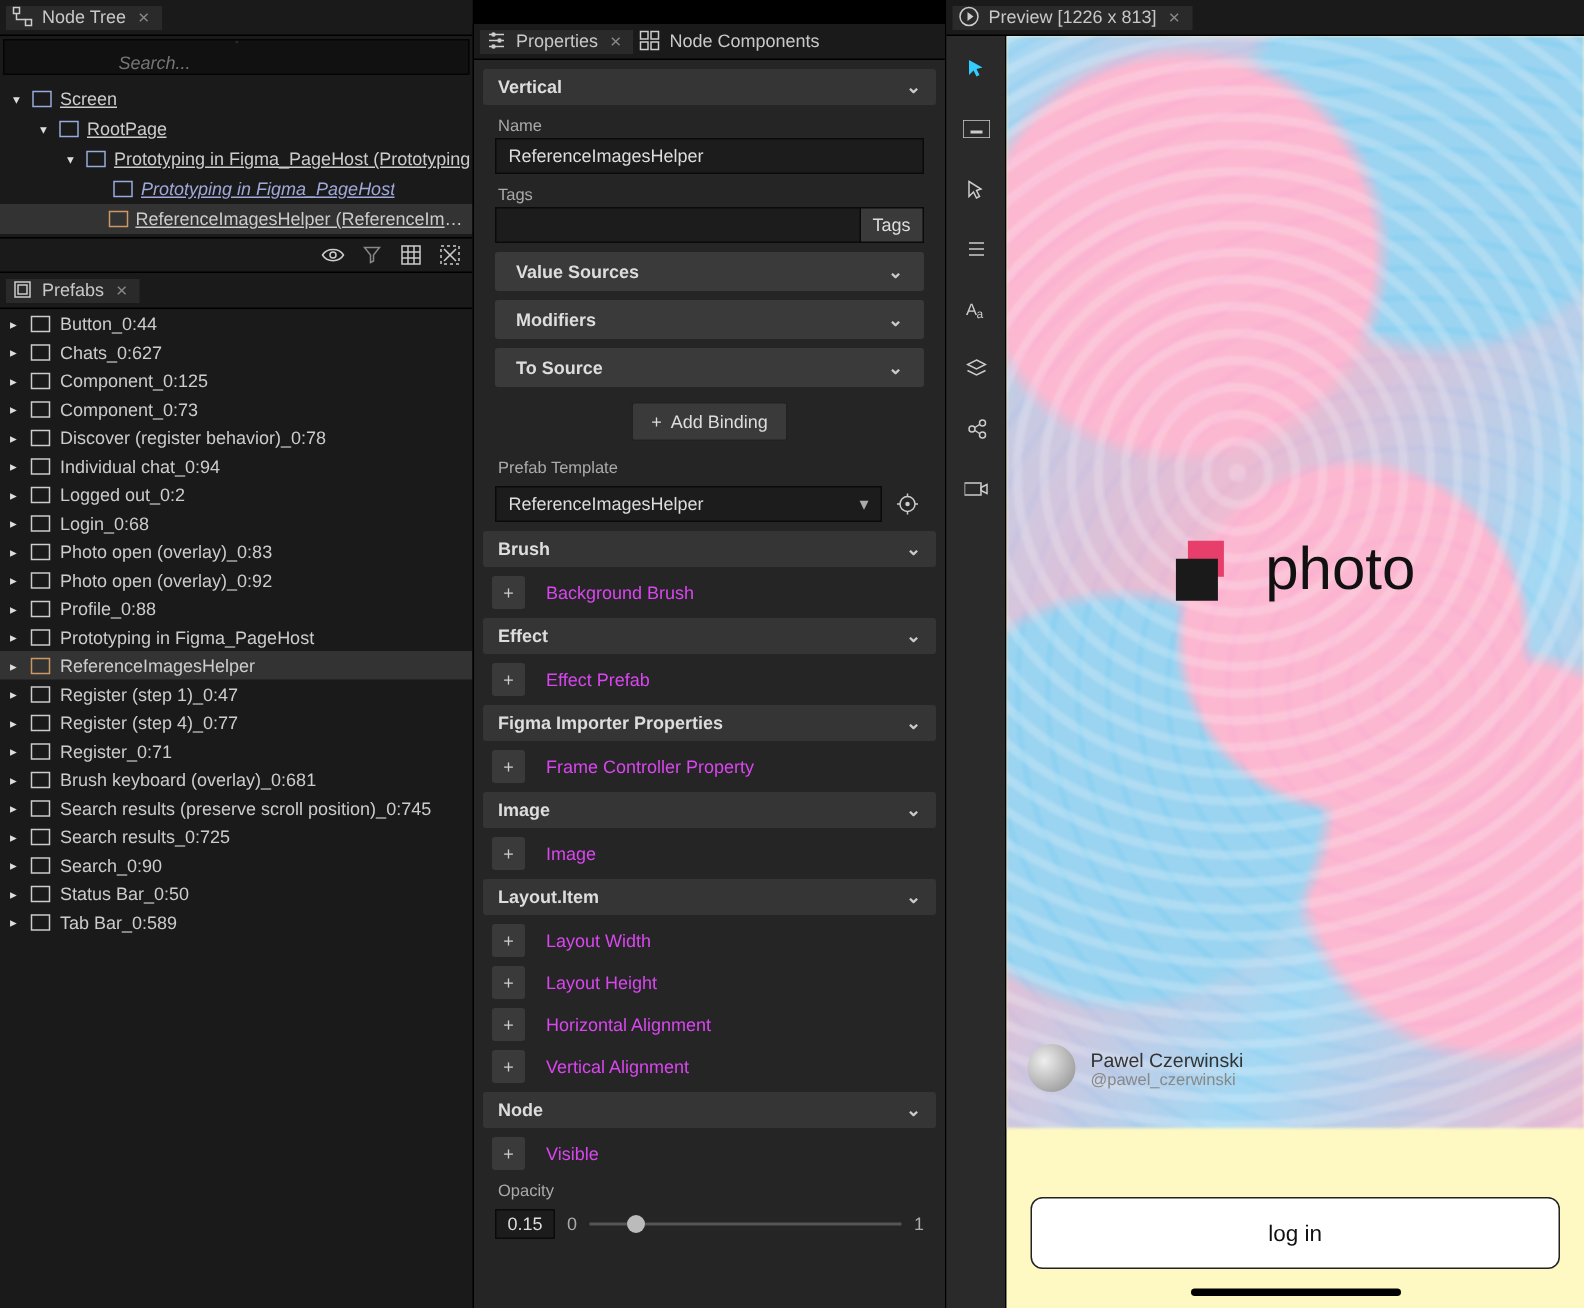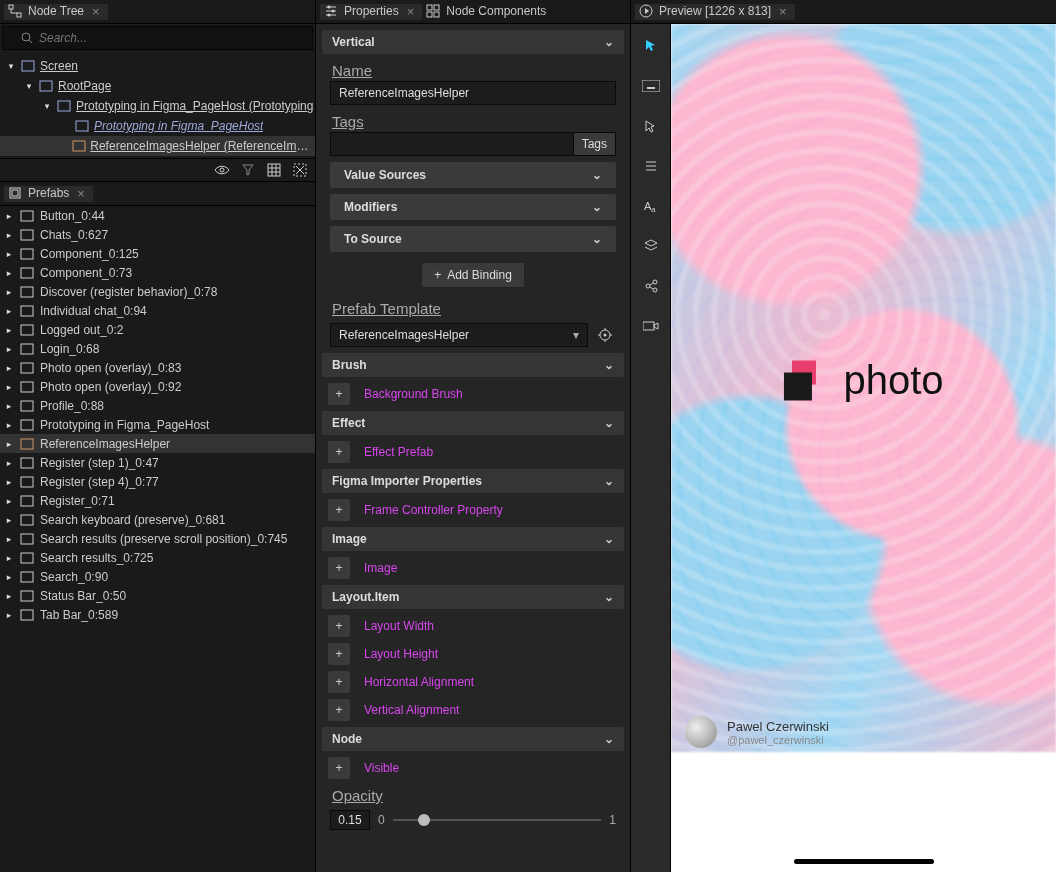--- a/index.html
+++ b/index.html
@@ -2,31 +2,31 @@
 <html><head>
 <meta charset="utf-8">
 <style>
 * { margin:0; padding:0; box-sizing:border-box; font-family:"Segoe UI",Arial,sans-serif; }
 body { background:#000; color:#c8c8c8; font-size:12px; width:1056px; height:872px; overflow:hidden; display:flex; }
 input,button { font-family:inherit; font-size:inherit; }
 svg { display:block; }
 
 
 .panel-left { width:315px; display:flex; flex-direction:column; background:#1a1a1a; }
-.panel-mid  { width:315px; display:flex; flex-direction:column; background:#252525; border-left:1px solid #000; }
+.panel-mid  { width:315px; display:flex; flex-direction:column; background:#252525; border-left:1px solid #000;margin-top:16px; }
 .panel-prev { flex:1; display:flex; flex-direction:column; background:#2a2a2a; border-left:1px solid #000; }
 
 
 .tabbar { background:#1a1a1a; height:24px; display:flex; align-items:center; border-bottom:1px solid #000; padding-left:4px; }
 .tab { display:flex; align-items:flex-start; gap:6px; padding:0 8px 0 4px; height:16px; font-size:12px; color:#c8c8c8; }
 .tab.active { background:#2a2a2a; }
 .tabx { color:#888; font-size:13px; margin-left:2px; cursor:pointer; }
 
 
-.searchbar { display:flex; align-items:center; height:24px; background:#111; border:1px solid #050505; margin:2px; padding:0 18px; gap:6px; }
+.searchbar { display:flex; align-items:center; height:24px; background:#111; border:1px solid #050505; margin:2px; padding:0 6px; gap:6px;flex-direction:column; }
 .searchbar input { background:transparent; border:none; outline:none; color:#aaa; font-style:italic; flex:1; }
 .tree { padding:4px 0 2px 0; }
 .trow { display:flex; align-items:center; height:20px; padding-left:6px; gap:4px; white-space:nowrap; overflow:hidden; color:#ccc; }
 .trow.sel { background:#333; }
 .trow .tw { width:10px; display:inline-flex; justify-content:center; color:#ddd; font-size:9px; }
 .trow .ico { width:16px; display:inline-flex; justify-content:center; color:#9ad; }
 .trow .lbl { overflow:hidden; text-overflow:ellipsis;text-decoration:underline; }
 .trow .ital { font-style:italic; color:#9fa8d8; }
 .toolbar-mini { display:flex; justify-content:flex-end; align-items:center; gap:4px; height:24px; border-top:1px solid #000; border-bottom:1px solid #000; padding:0 4px; background:#1a1a1a; }
 .ibtn { width:22px; height:20px; display:inline-flex; align-items:center; justify-content:center; color:#ccc; border:1px solid transparent; }
@@ -35,21 +35,21 @@
 .prefabs { flex:1; overflow:hidden; background:#1a1a1a; }
 .prow { display:flex; align-items:center; height:19px; padding-left:4px; gap:6px; color:#ccc; }
 .prow.sel { background:#333; }
 .prow .tw { width:10px; color:#ddd; font-size:9px; text-align:center; }
 
 
 .props { flex:1; overflow:auto; background:#252525; padding:0 0 8px 0; }
 .pgroup { margin:6px 6px 0 6px; }
 .hdr { display:flex; align-items:center; justify-content:space-between; background:#353535; padding:5px 10px; font-weight:600; color:#ddd; cursor:pointer; border-radius:2px; }
 .chev { color:#ccc; }
-.plabel { font-size:15px; color:#aaa; padding:8px 10px 2px 10px;text-decoration:underline; }
+.plabel { font-size:11px; color:#aaa; padding:8px 10px 2px 10px; }
 .pinput { margin:0 8px; background:#1c1c1c; border:1px solid #0a0a0a; height:24px; color:#ddd; padding:0 8px; display:flex; align-items:center; }
 .pinput input { background:transparent; border:none; outline:none; color:#ddd; width:100%; }
 .tagrow { display:flex; margin:0 8px; }
 .tagrow .pinput { flex:1; margin:0; }
 .tagrow .tagadd { background:#3a3a3a; color:#ddd; height:24px; padding:0 8px; border:1px solid #0a0a0a; border-left:none; display:flex; align-items:center; cursor:pointer; }
 .sub { margin:6px 8px 0 8px; }
 .sub .hdr { background:#3a3a3a; padding:6px 14px; font-weight:600; font-size:12px; }
 .addbind { display:flex; justify-content:center; margin:10px 0 4px 0; }
 .addbind button { background:#3a3a3a; border:1px solid #222; color:#ddd; padding:5px 12px; border-radius:2px; cursor:pointer; display:flex; align-items:center; gap:6px; }
 .prefabrow { display:flex; align-items:center; gap:6px; margin:4px 8px 0 8px; }
@@ -62,21 +62,21 @@
 .oprow .slider { flex:1; position:relative; height:16px; }
 .oprow .slider .track { position:absolute; top:50%; left:0; right:0; height:2px; background:#555; transform:translateY(-50%); }
 .oprow .slider .thumb { position:absolute; top:50%; width:12px; height:12px; border-radius:50%; background:#bbb; transform:translate(-50%,-50%); }
 
 
 .prevtabs { background:#1a1a1a; }
 .prevbody { flex:1; display:flex; }
 .vtb { width:40px; background:#2a2a2a; border-right:1px solid #000; display:flex; flex-direction:column; align-items:center; padding-top:10px; gap:16px; }
 .vtb .vbtn { width:24px; height:24px; display:flex; align-items:center; justify-content:center; color:#ccc; cursor:pointer; }
 .vtb .vbtn.on { color:#3cf; }
-.canvas { flex:1; background:#ffffff; position:relative; overflow:hidden;padding-left:17px; }
+.canvas { flex:1; background:#fef9c3; position:relative; overflow:hidden;padding-left:17px; }
 
 
 .swirl { position:absolute; inset:0 0 120px 0;
   background:
     radial-gradient(circle at 30% 20%, #f7b9cf 0 20%, transparent 22%),
     radial-gradient(circle at 75% 10%, #9fd3ed 0 18%, transparent 20%),
     radial-gradient(circle at 60% 55%, #f7b9cf 0 24%, transparent 26%),
     radial-gradient(circle at 20% 70%, #9fd3ed 0 22%, transparent 24%),
     radial-gradient(circle at 85% 75%, #f7b9cf 0 20%, transparent 22%),
     linear-gradient(120deg,#a7d7f0 0%,#e8bdd1 40%,#a7d7f0 70%,#e8bdd1 100%);
@@ -86,21 +86,21 @@
   background:
    repeating-radial-gradient(circle at 40% 40%, rgba(255,255,255,0.2) 0 6px, transparent 6px 18px),
    repeating-radial-gradient(circle at 70% 60%, rgba(30,80,160,0.15) 0 4px, transparent 4px 20px);
   mix-blend-mode:overlay;
 }
 .logo { position:absolute; left:50%; top:42%; transform:translate(-50%,-50%); display:flex; align-items:center; gap:20px; }
 .logo .mark { width:40px; height:40px; position:relative; }
 .logo .mark .a{position:absolute;left:8px;top:0;width:24px;height:24px;background:#e83e6b;}
 .logo .mark .b{position:absolute;left:0;top:12px;width:28px;height:28px;background:#1a1a1a;}
 .logo .word{color:#111;font-size:40px;font-weight:400;}
-.credit { position:absolute; left:14px; bottom:124px; display:flex; align-items:center; gap:10px; color:#444; }
+.credit { position:absolute; left:14px; bottom:144px; display:flex; align-items:center; gap:10px; color:#444; }
 .credit .av { width:32px; height:32px; border-radius:50%; background:radial-gradient(circle at 35% 35%,#eee,#888);}
 .credit .nm{font-size:13px;color:#333;}
 .credit .hn{font-size:11px;color:#888;}
 .btnrow { position:absolute; left:0; right:0; bottom:26px; display:flex; gap:18px; padding:0 16px; }
 .btnrow button { flex:1; height:48px; border-radius:8px; font-size:15px; cursor:pointer; }
 .btnrow .outline{ background:#fff; border:1px solid #222; color:#111;}
 .btnrow .solid{ background:#0a0a0a; border:none; color:#fff;}
 .homebar{position:absolute;left:50%;bottom:8px;width:140px;height:5px;background:#000;border-radius:3px;transform:translateX(-50%);}
 </style>
 </head>
@@ -327,21 +327,21 @@
     <svg width="14" height="12" viewBox="0 0 14 12">
           <rect x="1" y="1" width="12" height="10" fill="none" stroke="#ccc"></rect>
         </svg>
     <span>Register_0:71</span>
       </div>
       <div class="prow">
         <span class="tw">▸</span>
     <svg width="14" height="12" viewBox="0 0 14 12">
           <rect x="1" y="1" width="12" height="10" fill="none" stroke="#ccc"></rect>
         </svg>
-    <span>Search keyboard (preserve)_0:681</span>
+    <span>Brush keyboard (overlay)_0:681</span>
       </div>
       <div class="prow">
         <span class="tw">▸</span>
     <svg width="14" height="12" viewBox="0 0 14 12">
           <rect x="1" y="1" width="12" height="10" fill="none" stroke="#ccc"></rect>
         </svg>
     <span>Search results (preserve scroll position)_0:745</span>
       </div>
       <div class="prow">
         <span class="tw">▸</span>
@@ -628,17 +628,18 @@
         <div class="word">photo</div>
       </div>
       <div class="credit">
         <div class="av"></div>
         <div>
           <div class="nm">Pawel Czerwinski</div>
           <div class="hn">@pawel_czerwinski</div>
         </div>
       </div>
       <div class="btnrow">
+        <button class="outline">log in</button>
       </div>
       <div class="homebar"></div>
     </div>
   </div>
 </div>
 
 </body></html>

